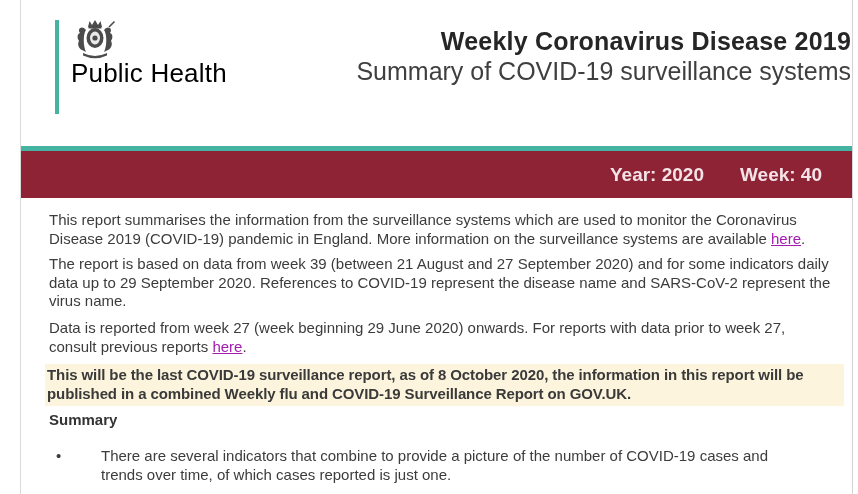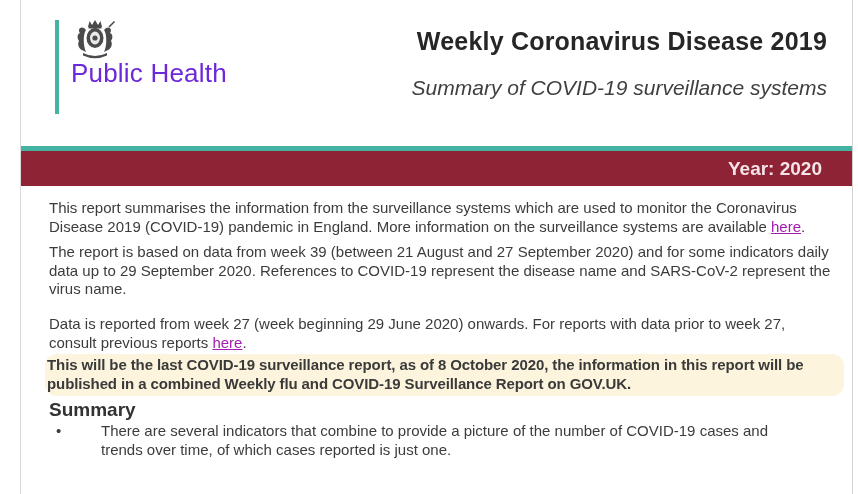--- a/index.html
+++ b/index.html
@@ -13,50 +13,50 @@
     border-right: 1px solid #d4d4d4;
   }
 
   
   .masthead { position: relative; height: 146px; }
 
   .logo { position: absolute; left: 34px; top: 18px; }
   .logo-bar { position: absolute; left: 0; top: 2px; width: 4px; height: 94px; background: #45b3a2; }
   .crest { position: absolute; left: 16px; top: 0; width: 48px; height: 42px; }
   .logo-text { position: absolute; left: 16px; top: 42px; width: 220px;
-    font-size: 26px; line-height: 27px; color: #6d28d9; letter-spacing: 0.2px; }
+    font-size: 26px; line-height: 27px; color: #000000; letter-spacing: 0.2px; }
   .logo-text span { display: block; }
 
-  .title-block { position: absolute; right: 25px; top: 28px; text-align: right; }
+  .title-block { position: absolute; right: 1px; top: 28px; text-align: right; }
   .title-block .title { font-size: 25px; font-weight: bold; color: #262626; line-height: 27px; letter-spacing: 0.2px; }
   .title-block .title span { display: block; }
-  .title-block .subtitle { font-size: 21px; color: #3f3f3f; margin-top: 21px; font-style: italic; }
+  .title-block .subtitle { font-size: 25px; color: #3f3f3f; margin-top: 2px; }
 
   
   .teal-rule { height: 5px; background: #45b3a2; }
   .banner {
-    height: 35px; background: #8e2336;
+    height: 47px; background: #8e2336;
     display: flex; align-items: center; justify-content: flex-end;
     gap: 36px; padding-right: 30px;
     font-size: 19px; font-weight: bold; color: #f4e4e8;
   }
 
   
   .content { padding: 13px 16px 0 28px; font-size: 15px; line-height: 18.6px; color: #3c3c3c; }
   .content p { margin: 0 0 7px 0; }
-  .content p.p2 { margin-bottom: 16px; }
-  .content p.p3 { margin-bottom: 2px; }
+  .content p.p2 { margin-bottom: 8px; }
+  .content p.p3 { margin-bottom: 8px; }
   .content a { color: #a21caf; text-decoration: underline; }
 
   .highlight {
     background: #fcf4dc; font-weight: bold; color: #3a3a3a;
-    padding: 2px 6px 3px 2px; margin: 0 -8px 5px -4px; letter-spacing: -0.1px; border-radius: 12px;
+    padding: 2px 6px 3px 2px; margin: 0 -8px 5px -4px; letter-spacing: -0.1px;
   }
 
-  .summary-heading { font-size: 19px; font-weight: bold; margin: 0 0 2px 0; color: #333; }
+  .summary-heading { font-size: 15px; font-weight: bold; margin: 0 0 17px 0; color: #333; }
 
   .bullet-item { display: flex; margin: 2px 0 0 0; }
   .bullet-marker { width: 52px; flex: 0 0 52px; padding-left: 7px; font-size: 15px; }
   .bullet-text { flex: 1; padding-right: 30px; }
 </style>
 </head>
 <body>
 
 <div class="page">
 
@@ -84,20 +84,21 @@
         <span>Weekly Coronavirus Disease 2019</span>
       </div>
       <div class="subtitle">Summary of COVID-19 surveillance systems</div>
     </div>
   </header>
 
   <div class="teal-rule"></div>
 
   <div class="banner">
     <span>Year: 2020</span>
+    <span>Week: 40</span>
   </div>
 
   <main class="content">
 
     <p class="p1"><span>This report summarises the information from the surveillance systems which are used to monitor the Coronavirus Disease 2019 (COVID-19) pandemic in England. More information on the surveillance systems are available </span><a href="#">here</a><span>.</span></p>
 
     <p class="p2">The report is based on data from week 39 (between 21 August and 27 September 2020) and for some indicators daily data up to 29 September 2020. References to COVID-19 represent the disease name and SARS-CoV-2 represent the virus name.</p>
 
     <p class="p3"><span>Data is reported from week 27 (week beginning 29 June 2020) onwards. For reports with data prior to week 27, consult previous reports </span><a href="#">here</a><span>.</span></p>
 

